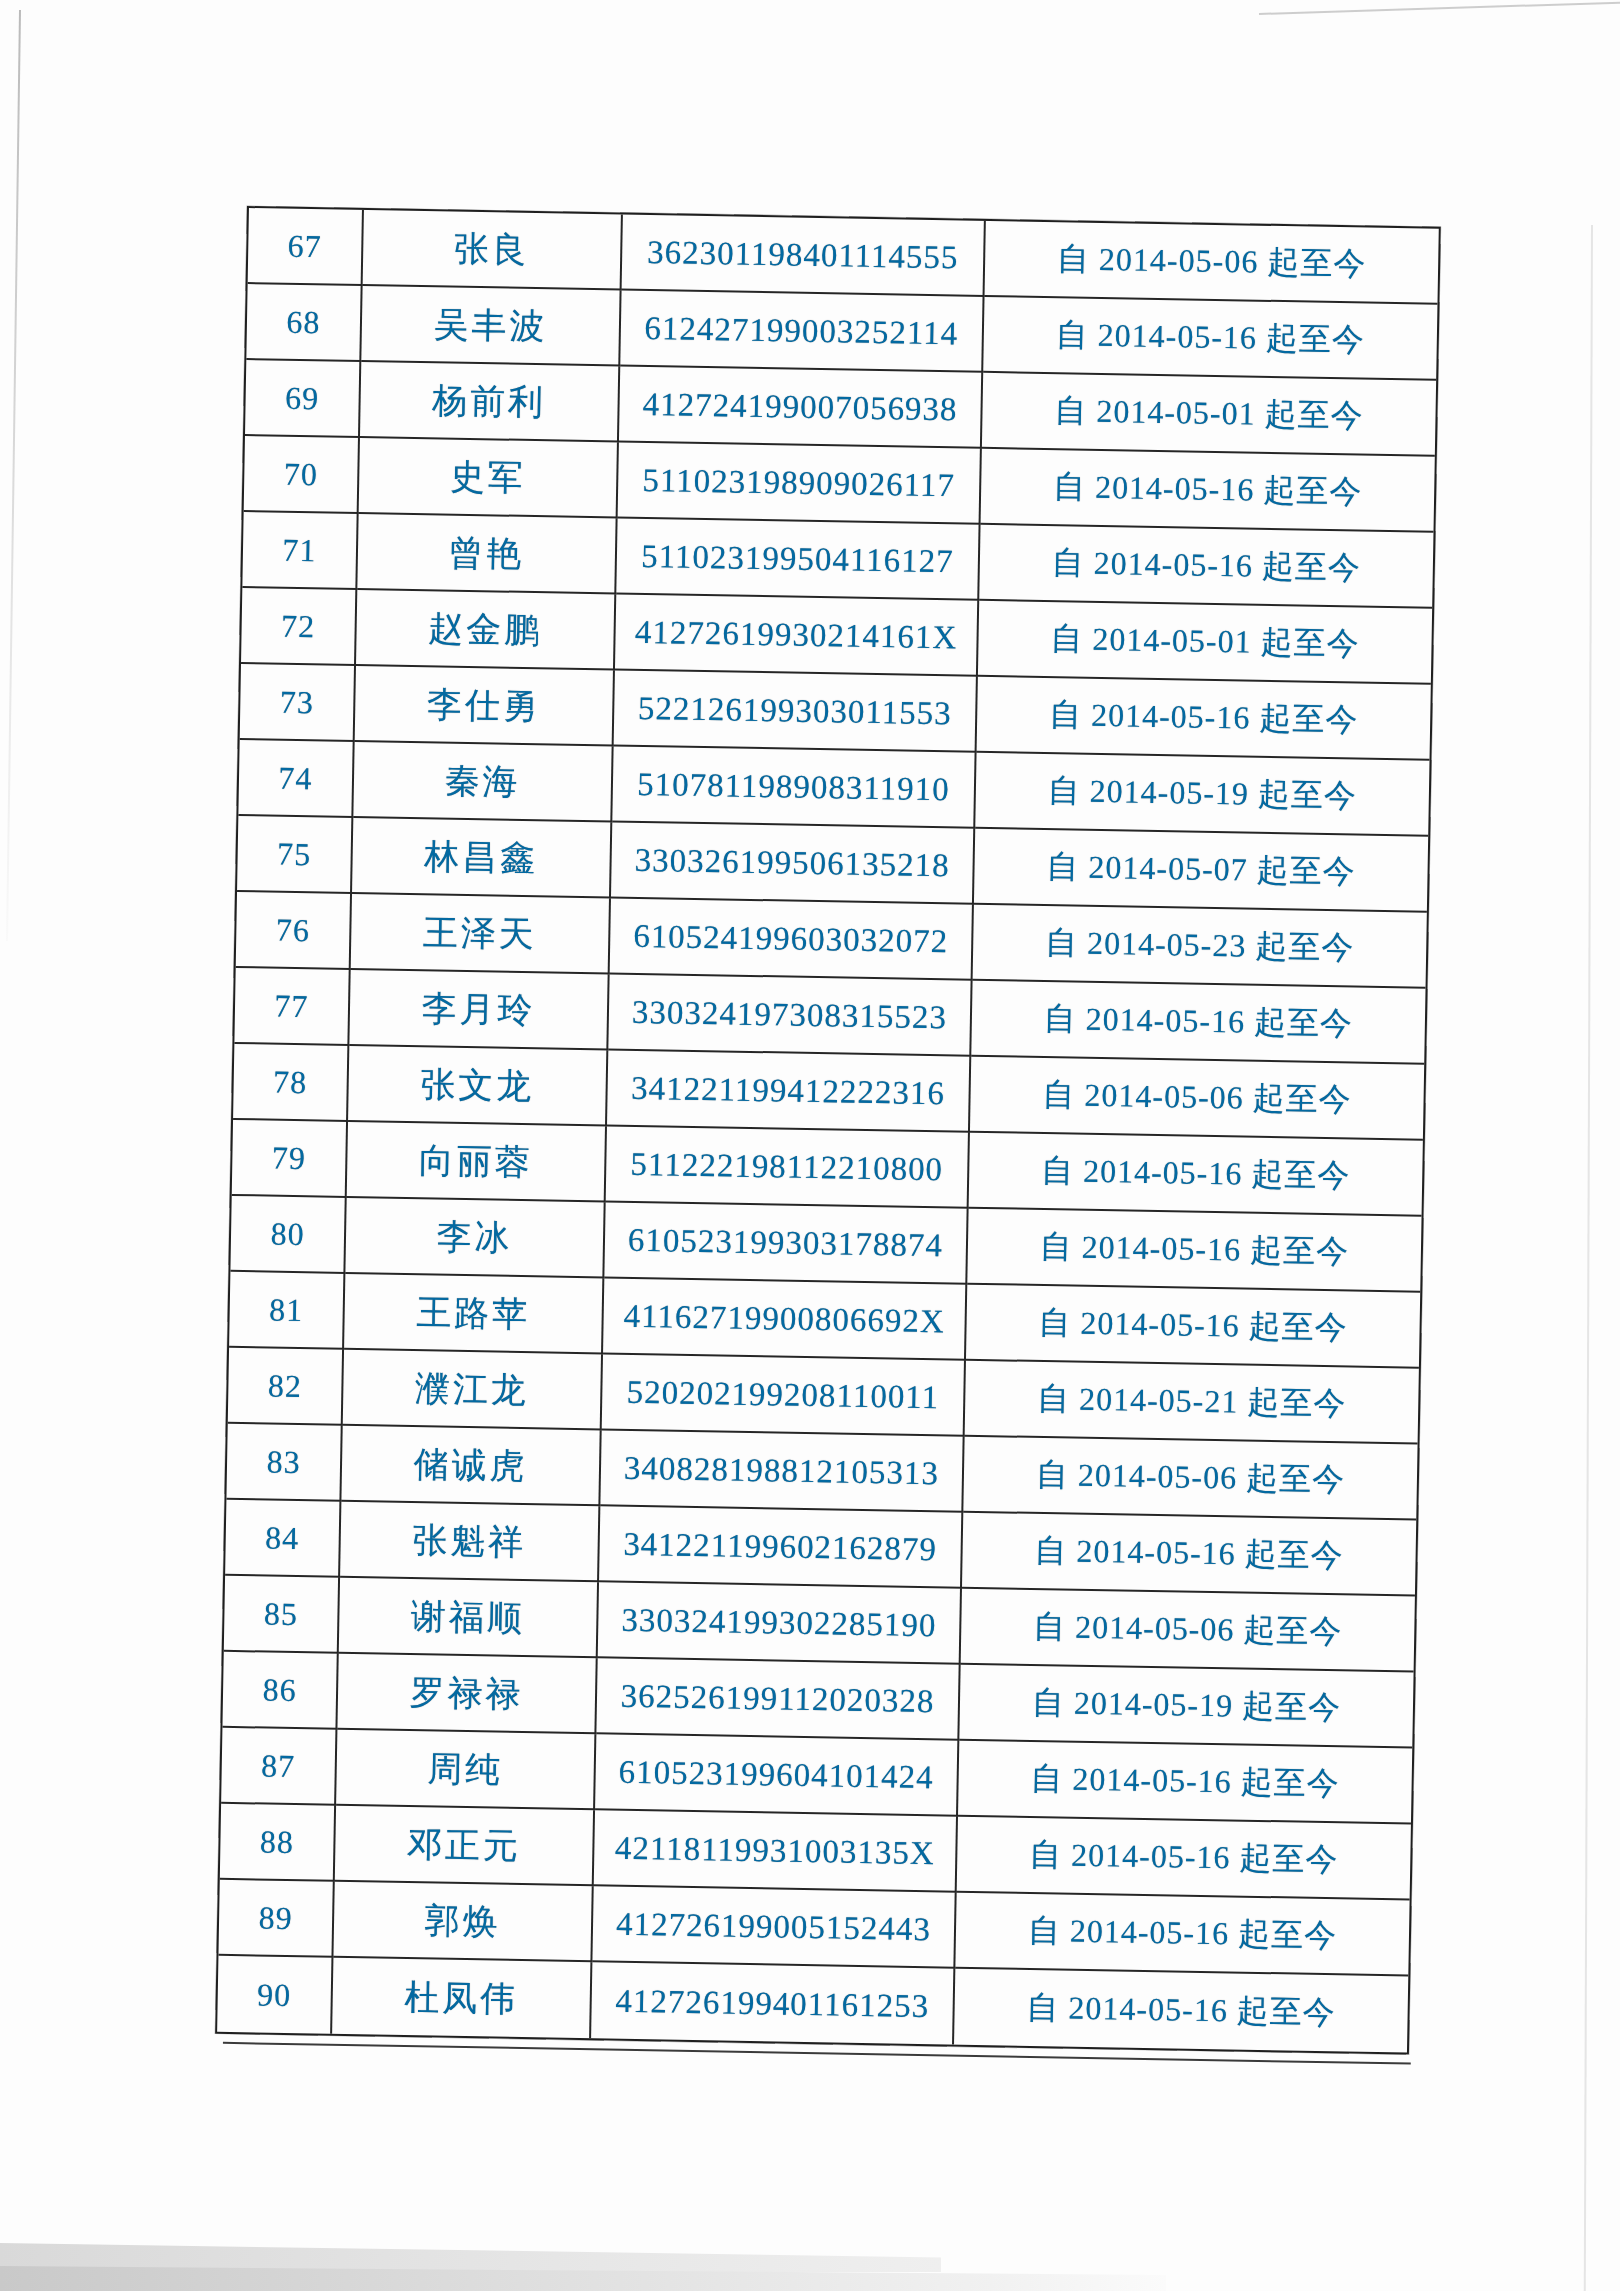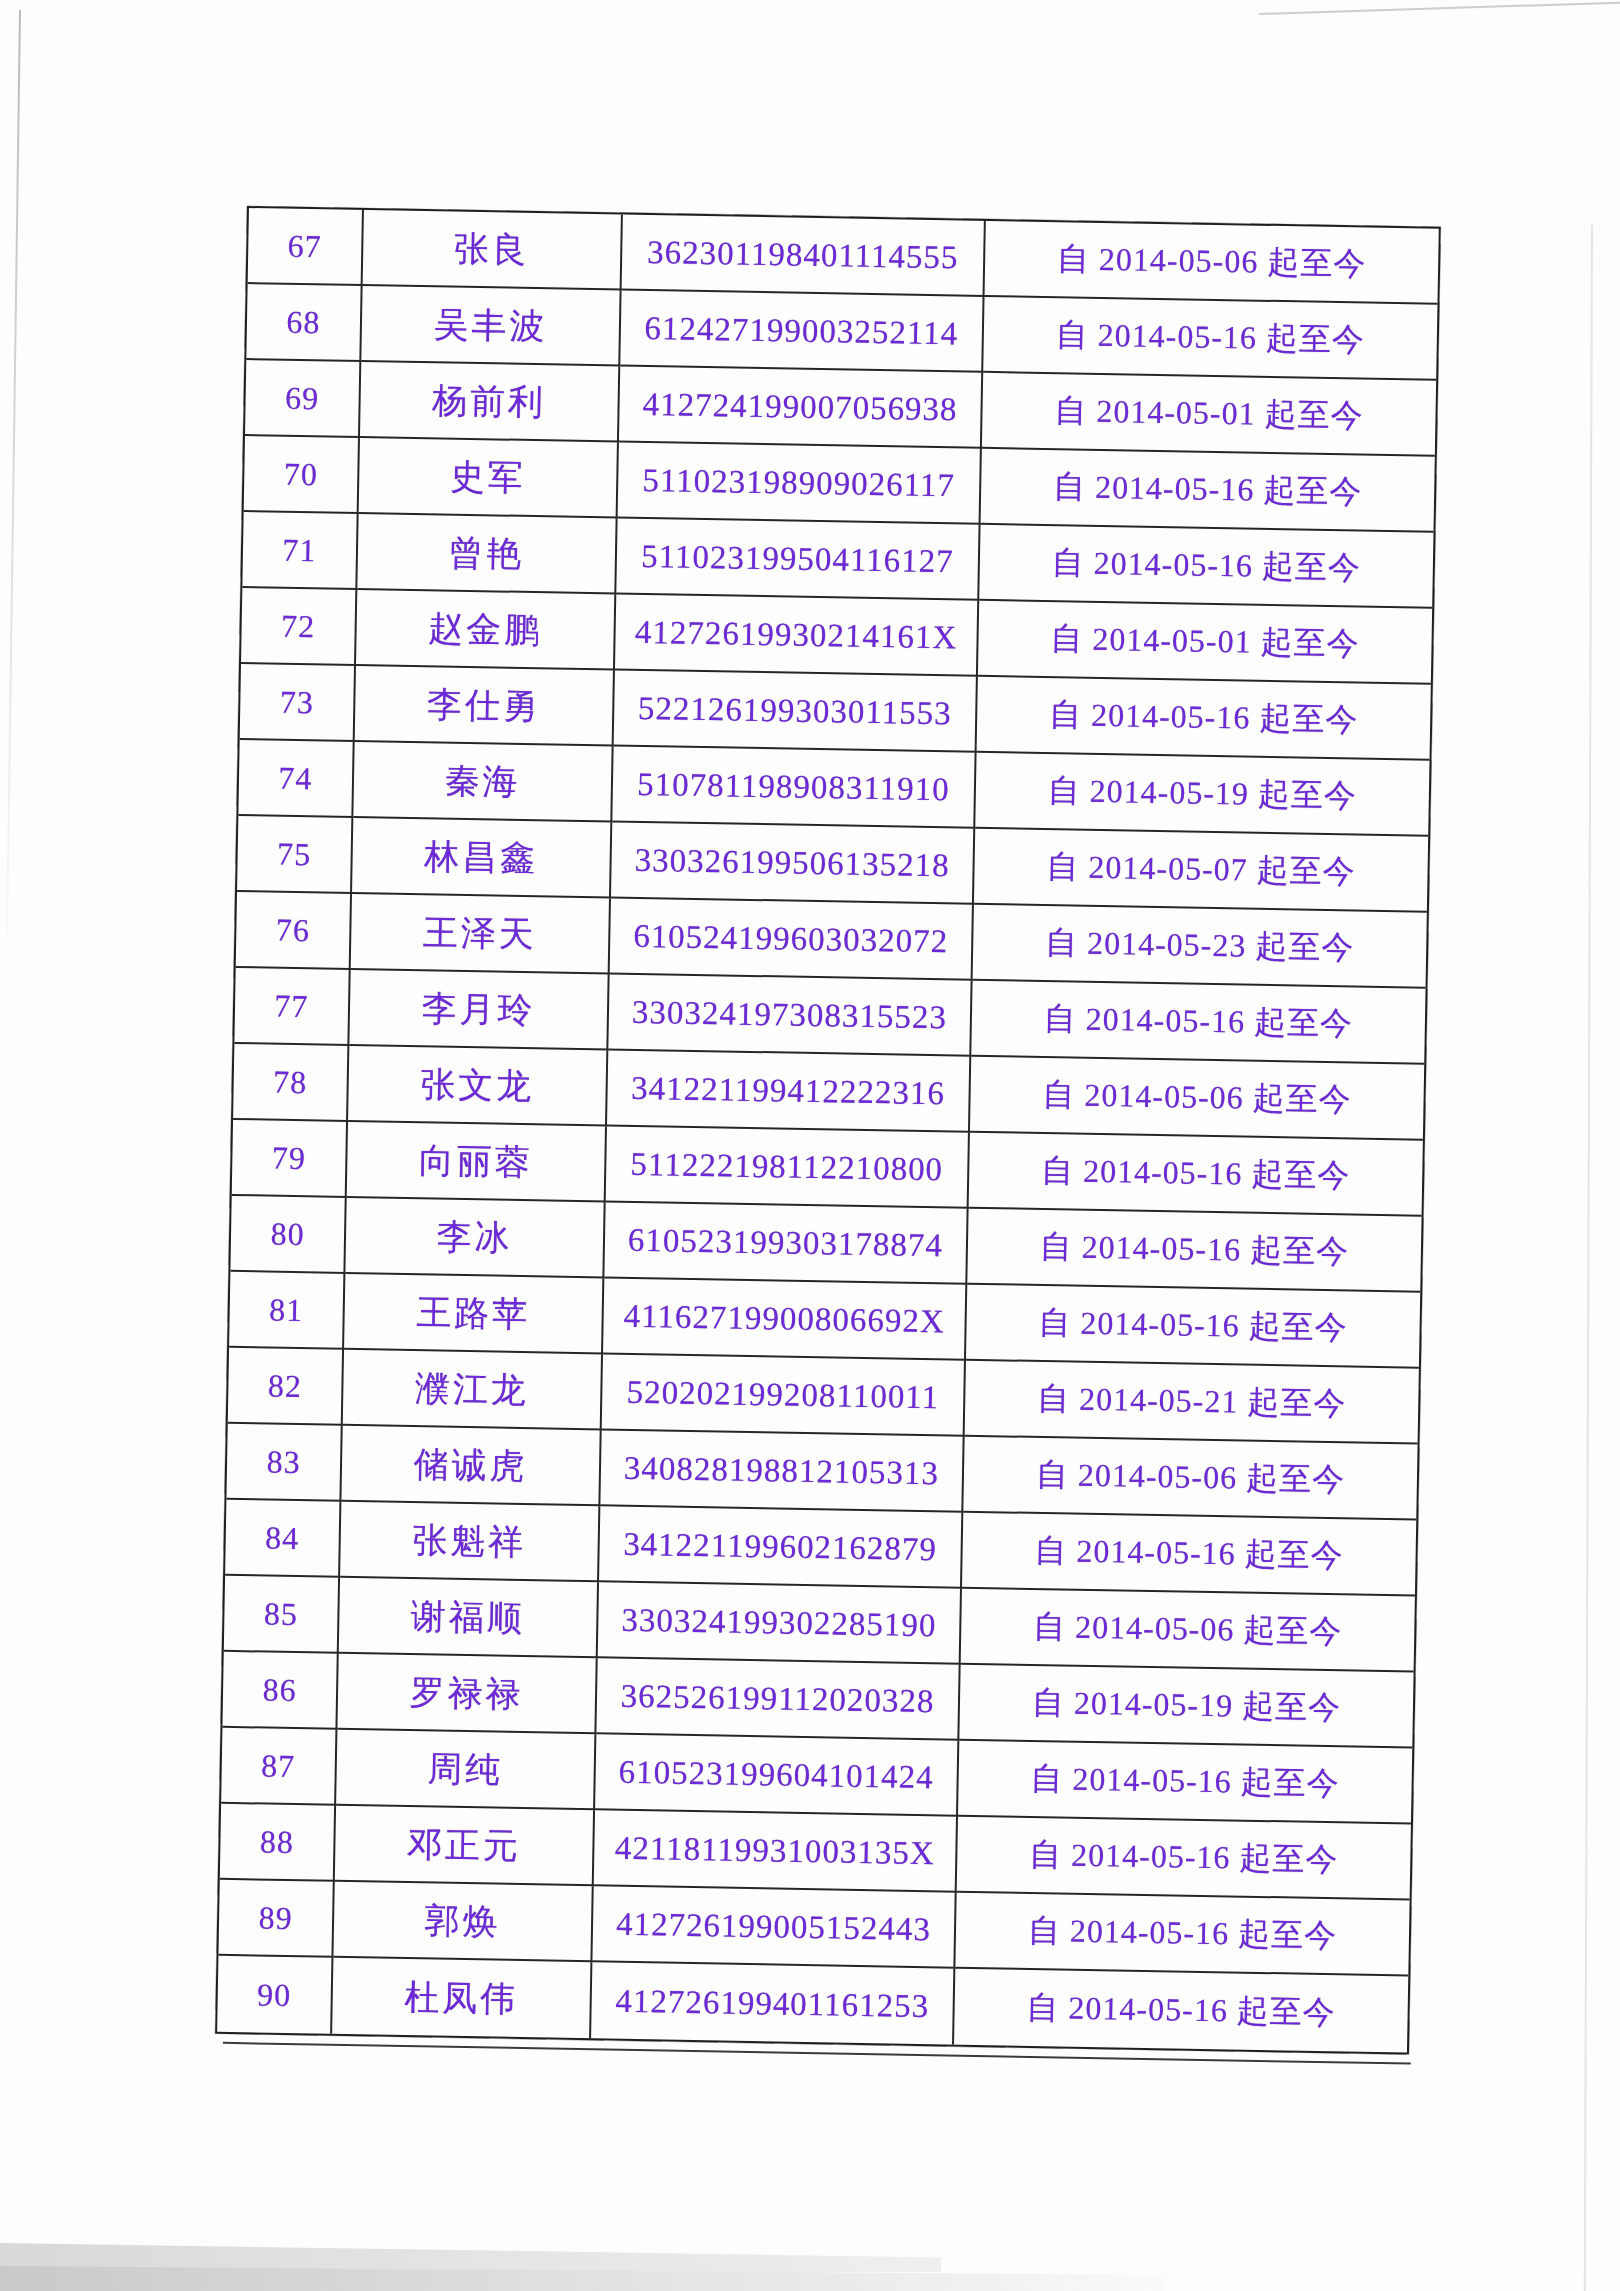--- a/index.html
+++ b/index.html
@@ -7,21 +7,21 @@
     padding: 0;
     background: #ffffff;
   }
   .page {
     position: relative;
     width: 1620px;
     height: 2292px;
     background: #fdfdfd;
     overflow: hidden;
     font-family: "Liberation Serif", "DejaVu Serif", serif;
-    color: #6d28d9;
+    color: #0369a1;
   }
 
   
   .edge-left {
     position: absolute;
     left: 18.6px; top: 9.8px;
     width: 2px; height: 931px;
     background: linear-gradient(to bottom, rgba(150,150,150,.65), rgba(210,210,210,.08));
     transform: rotate(0.8deg);
     transform-origin: top center;

